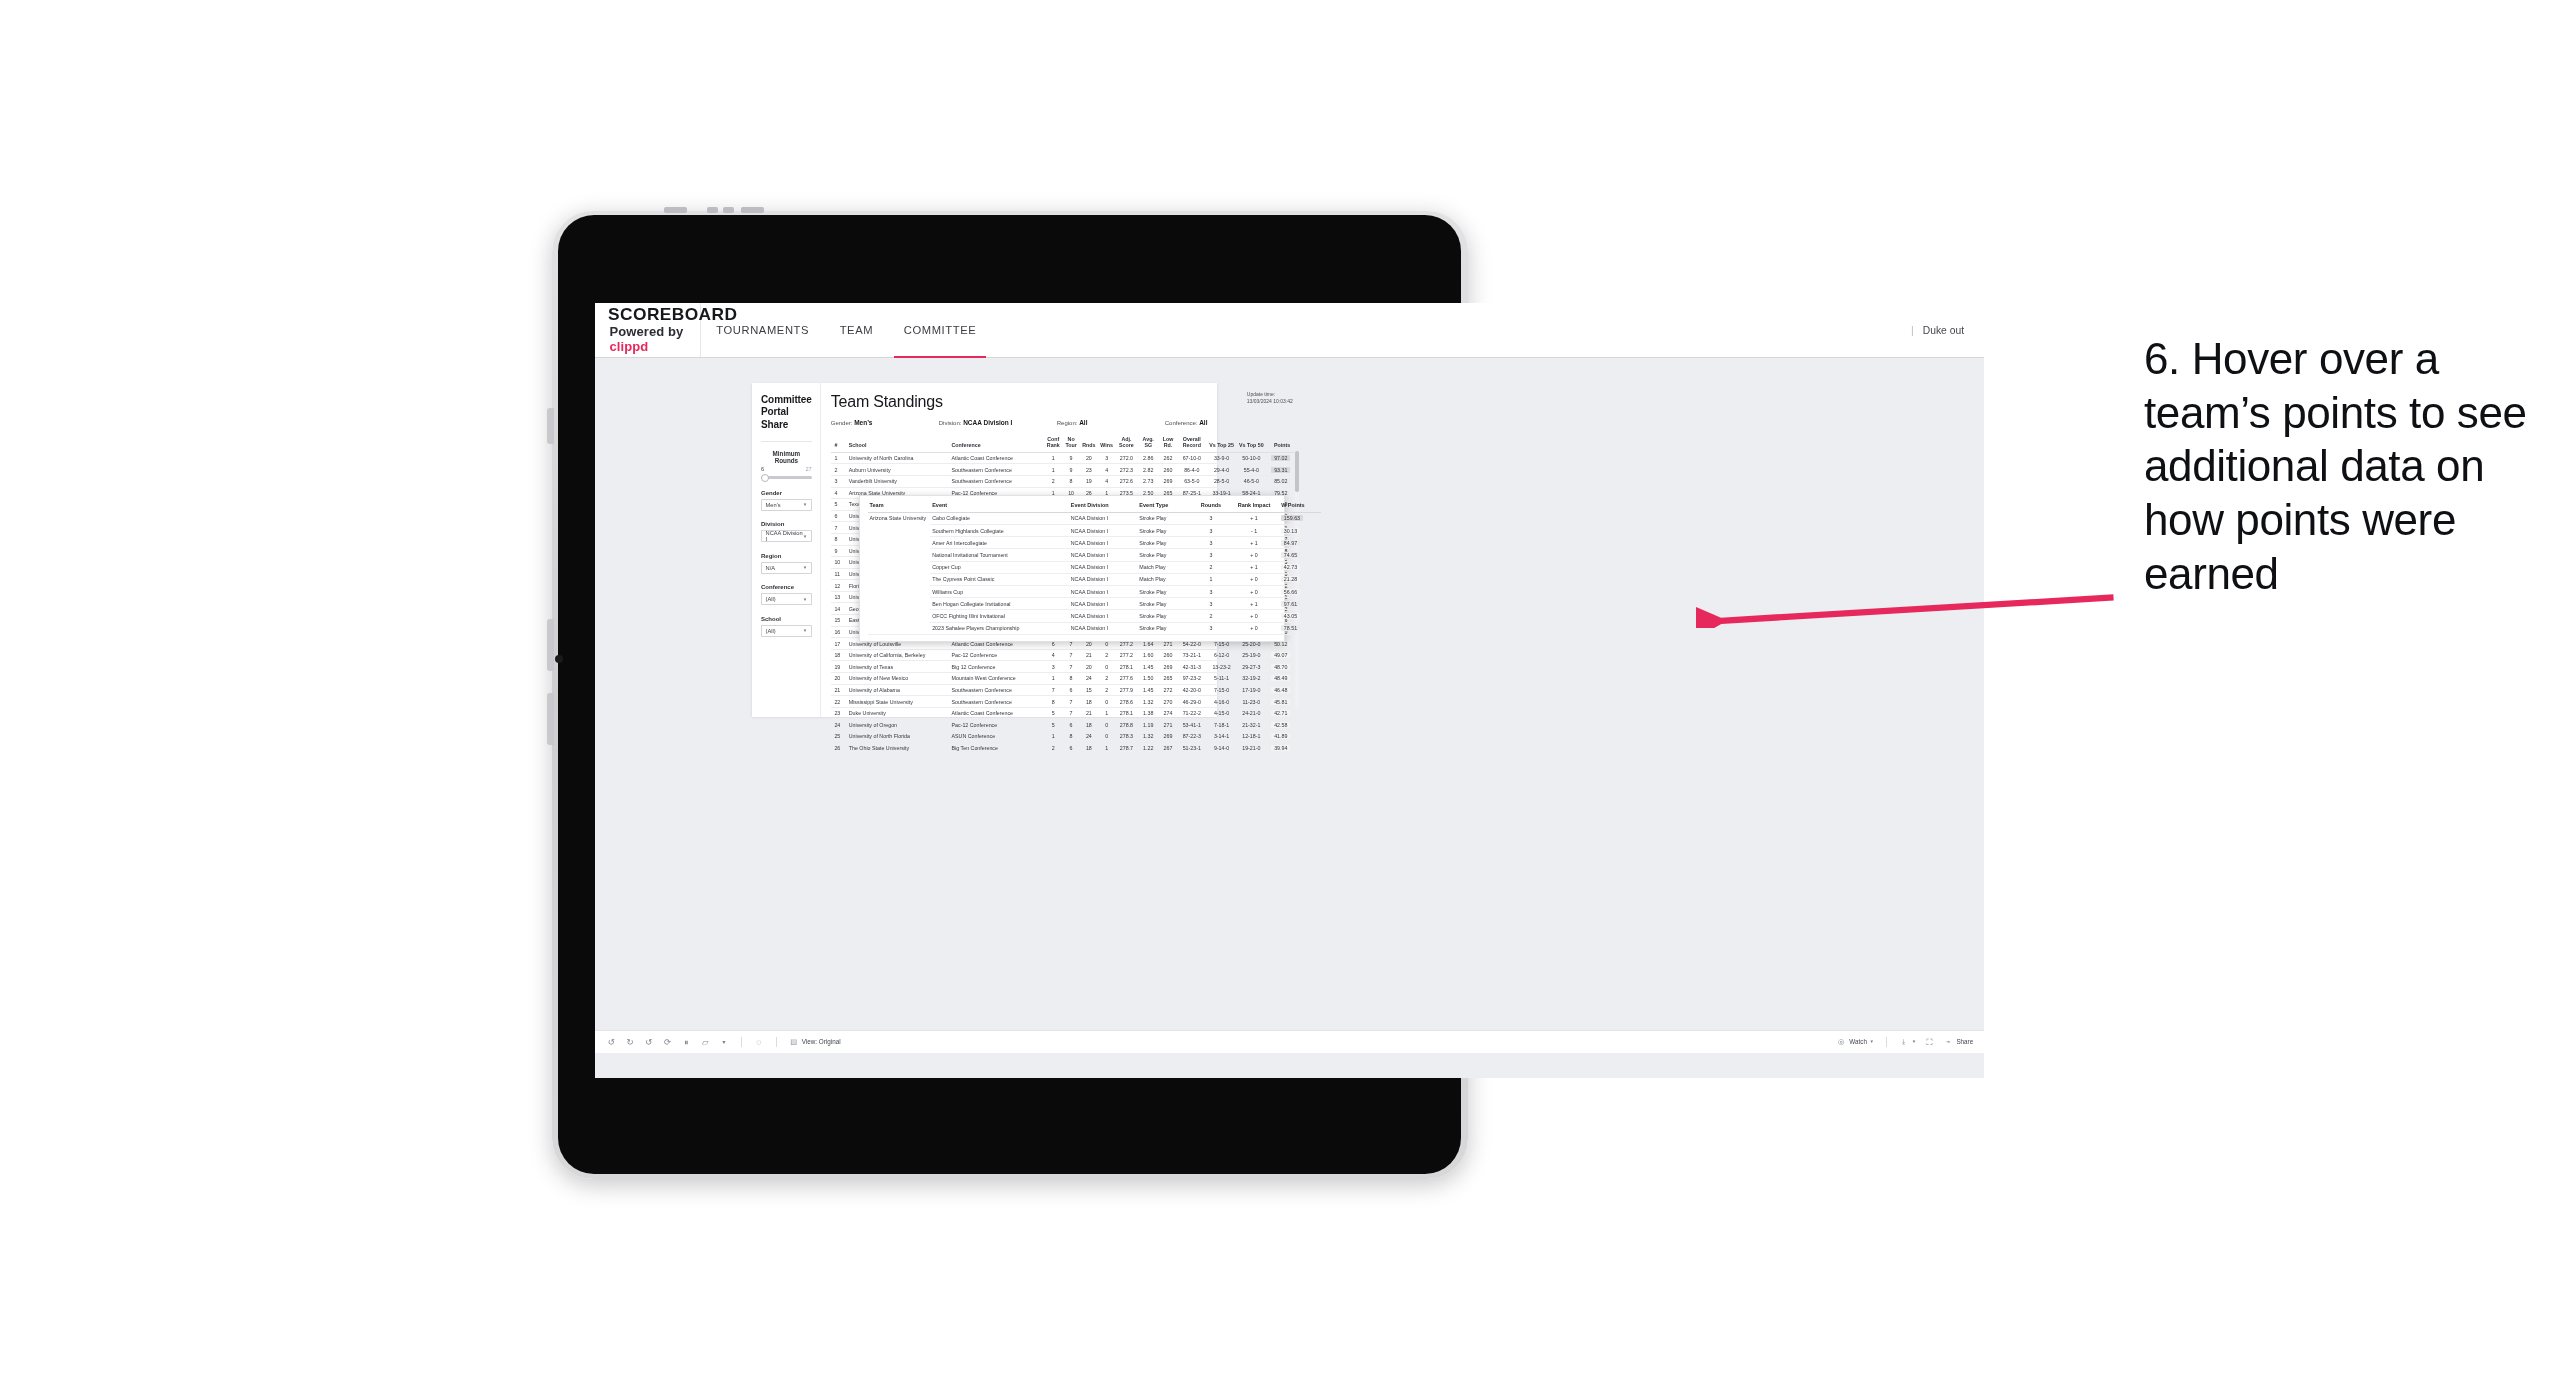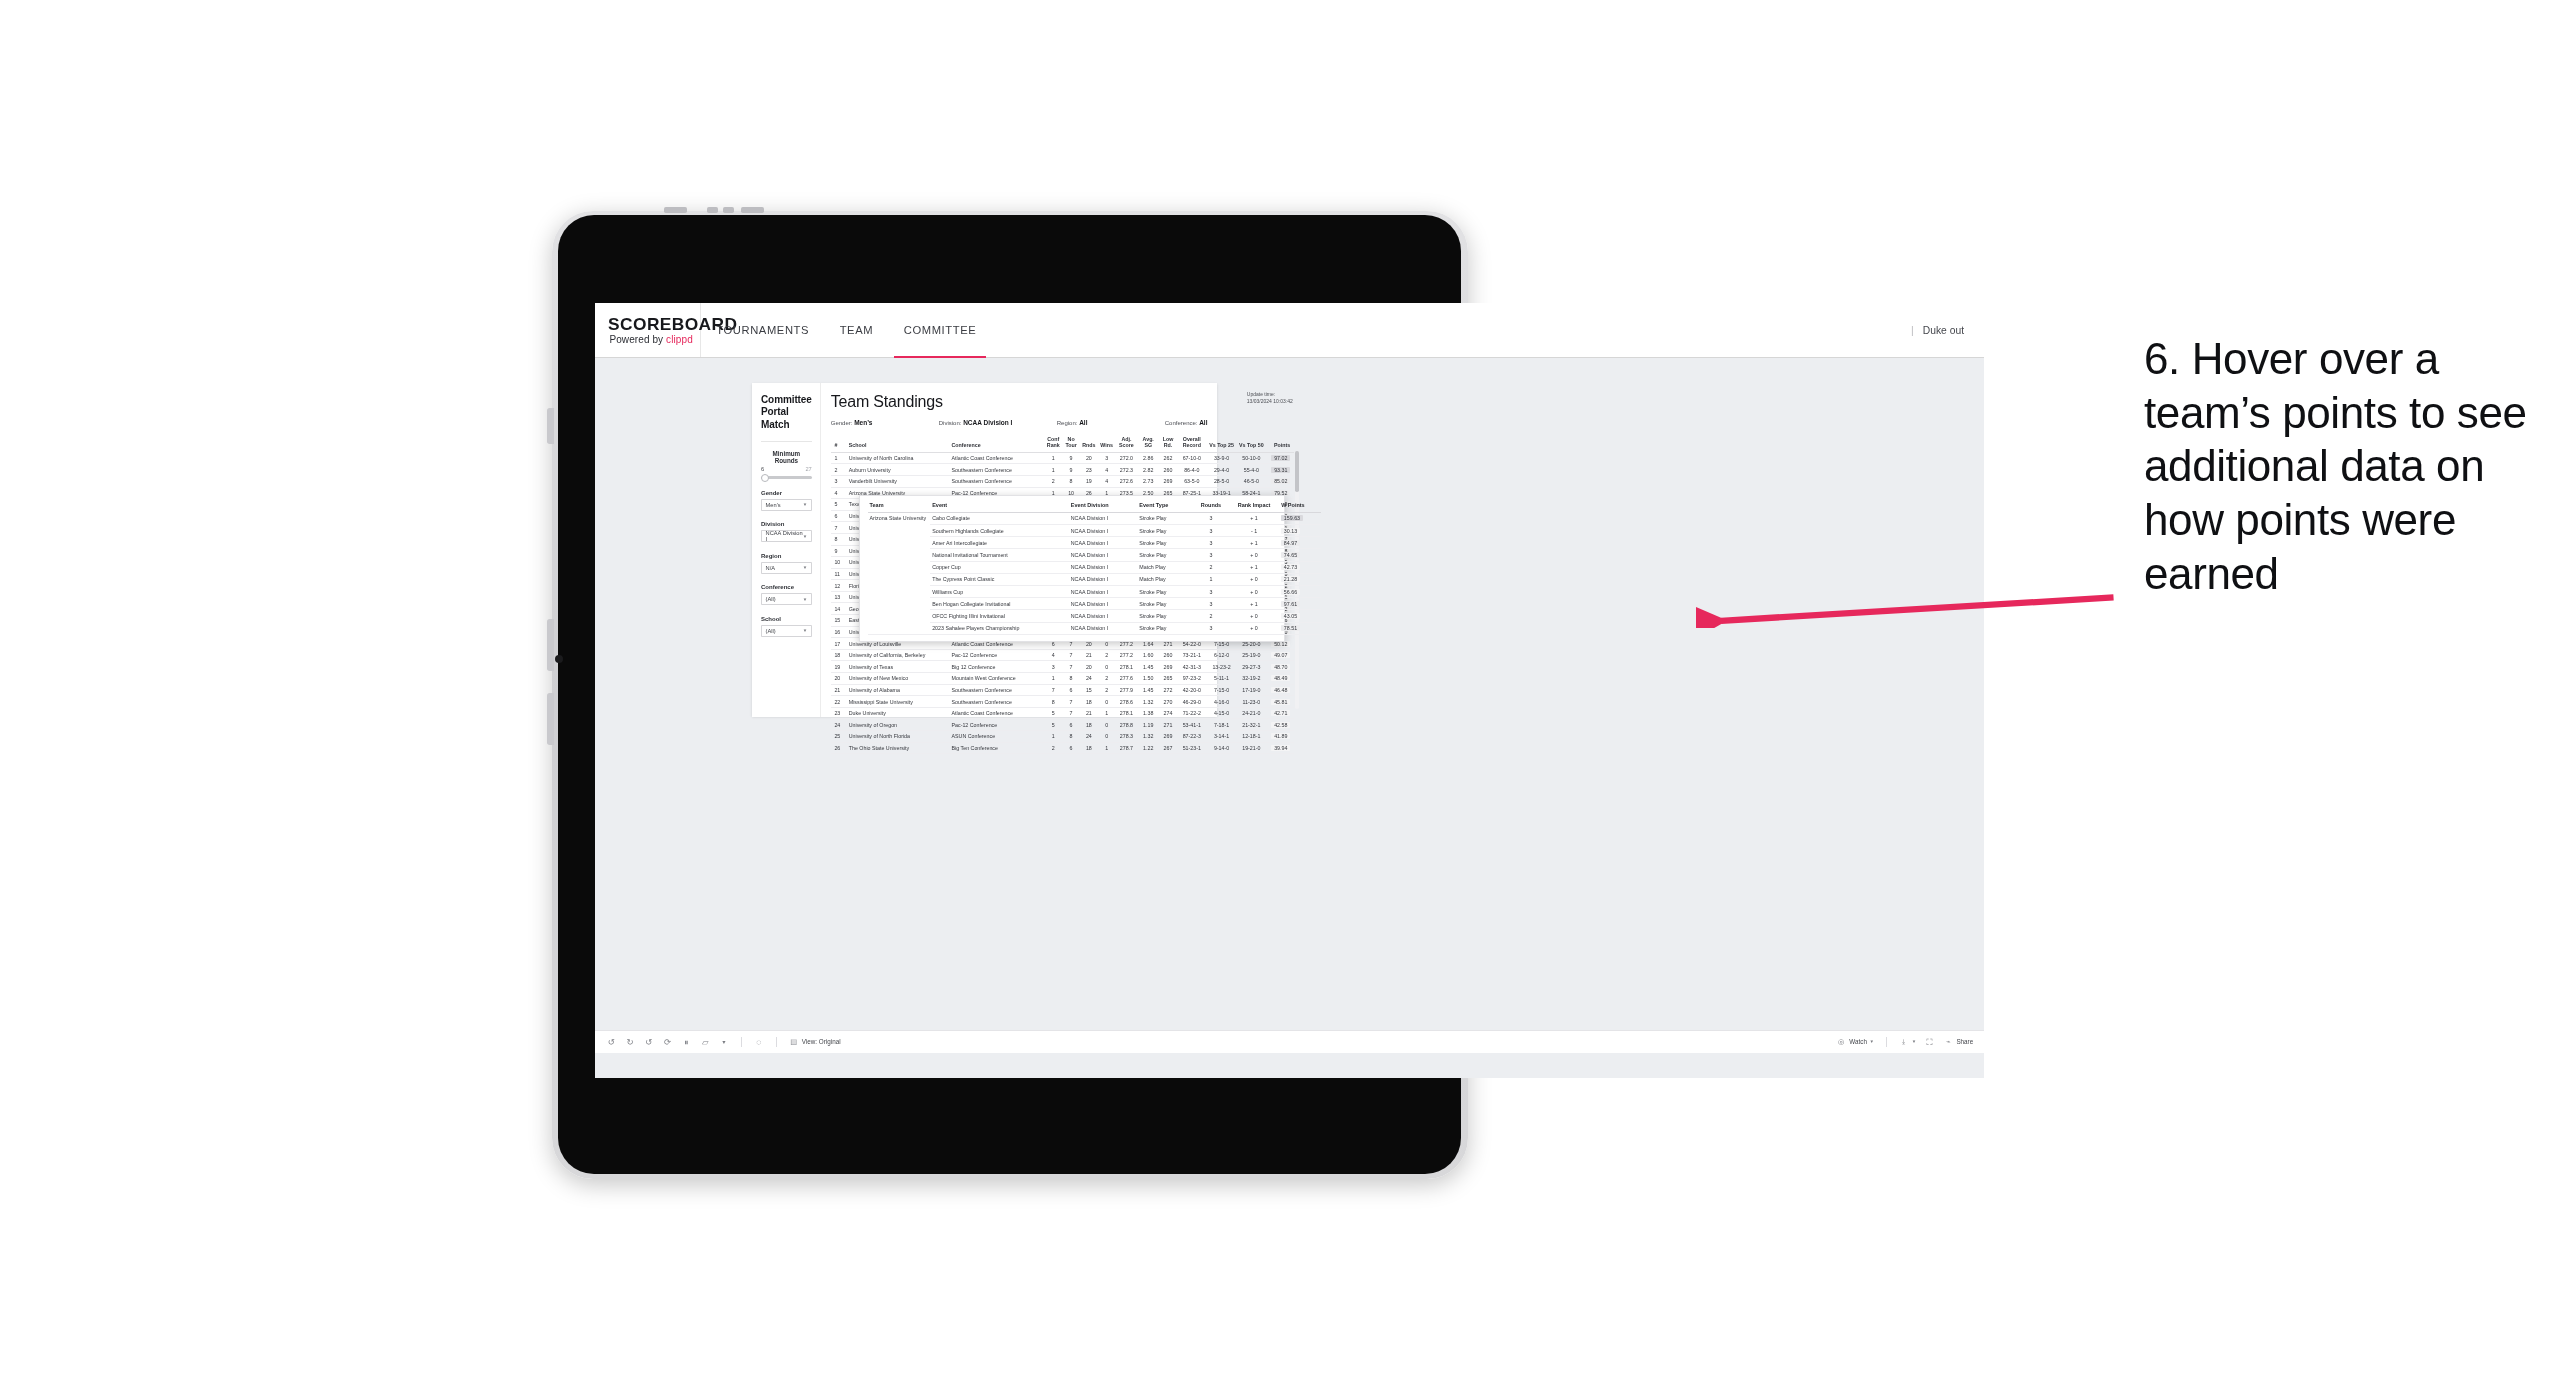--- a/index.html
+++ b/index.html
@@ -36,21 +36,21 @@
     background:#eceef1;overflow:hidden;
   }
 
   
   #topnav{height:54px;background:#fff;display:flex;align-items:stretch;
           border-bottom:0.9px solid #d6d6d6;position:relative;}
   #brand{width:106px;display:flex;flex-direction:column;justify-content:center;
          padding-left:14.4px;border-right:0.9px solid #e7e7e7;box-sizing:border-box;}
   #brand-title{font-weight:bold;font-size:17px;letter-spacing:0.4px;color:#17181c;line-height:1;
                font-family:"Liberation Sans", sans-serif;transform:scaleX(1.02);}
-  #brand-sub{font-size:10px;color:#2b2d33;margin-top:1px;font-weight:normal;letter-spacing:0.1px;}
+  #brand-sub{font-size:13px;color:#2b2d33;margin-top:1px;font-weight:bold;letter-spacing:0.1px;}
   #brand-sub .accent{color:#e6285c;}
   .topnav-item{display:flex;align-items:center;padding:0 15.3px;font-size:11.2px;
                letter-spacing:0.6px;color:#3a3c42;cursor:pointer;position:relative;}
   .topnav-item.active::after{content:"";position:absolute;left:5.4px;right:5.4px;bottom:-0.9px;height:1.8px;background:#e6285c;}
   #topnav-right{margin-left:auto;display:flex;align-items:center;padding-right:20px;gap:9px;
                 font-size:10.3px;color:#45474d;}
   #topnav-sep{color:#b8b8bc;}
 
   
   #subnav{height:27px;background:#fafafb;border-bottom:0.9px solid #dfdfe2;
@@ -180,21 +180,21 @@
       <span>Duke out</span>
     </div>
   </div>
 
 
   <div id="canvas">
 
     <div id="viz-card">
 
       <div id="filters">
-        <div id="portal-title">Committee Portal Match</div>
+        <div id="portal-title">Committee Portal Share</div>
         <div id="filters-divider"></div>
 
         <div class="f-group">
           <div id="min-rounds-title">Minimum Rounds</div>
           <div id="slider-head">
             <span>6</span>
             <span class="mx">27</span>
           </div>
           <div id="slider-track">
             <div id="slider-knob"></div>

